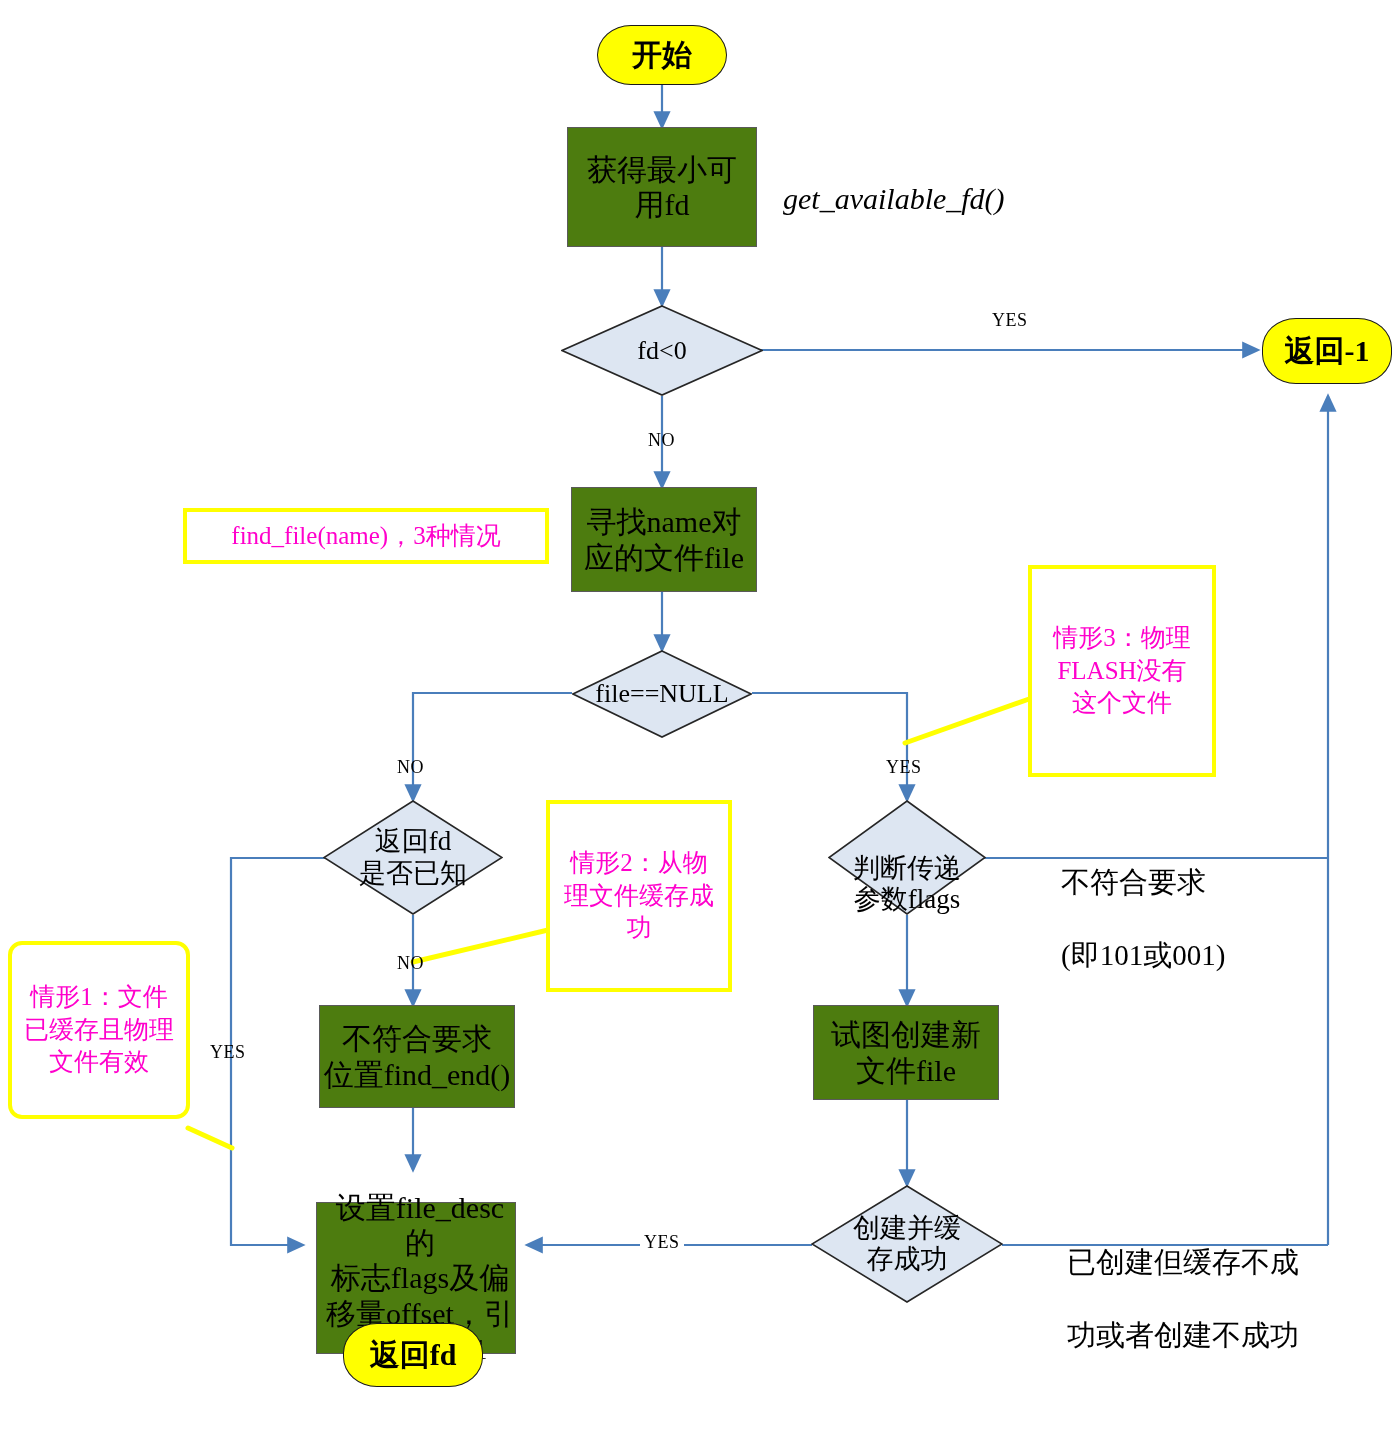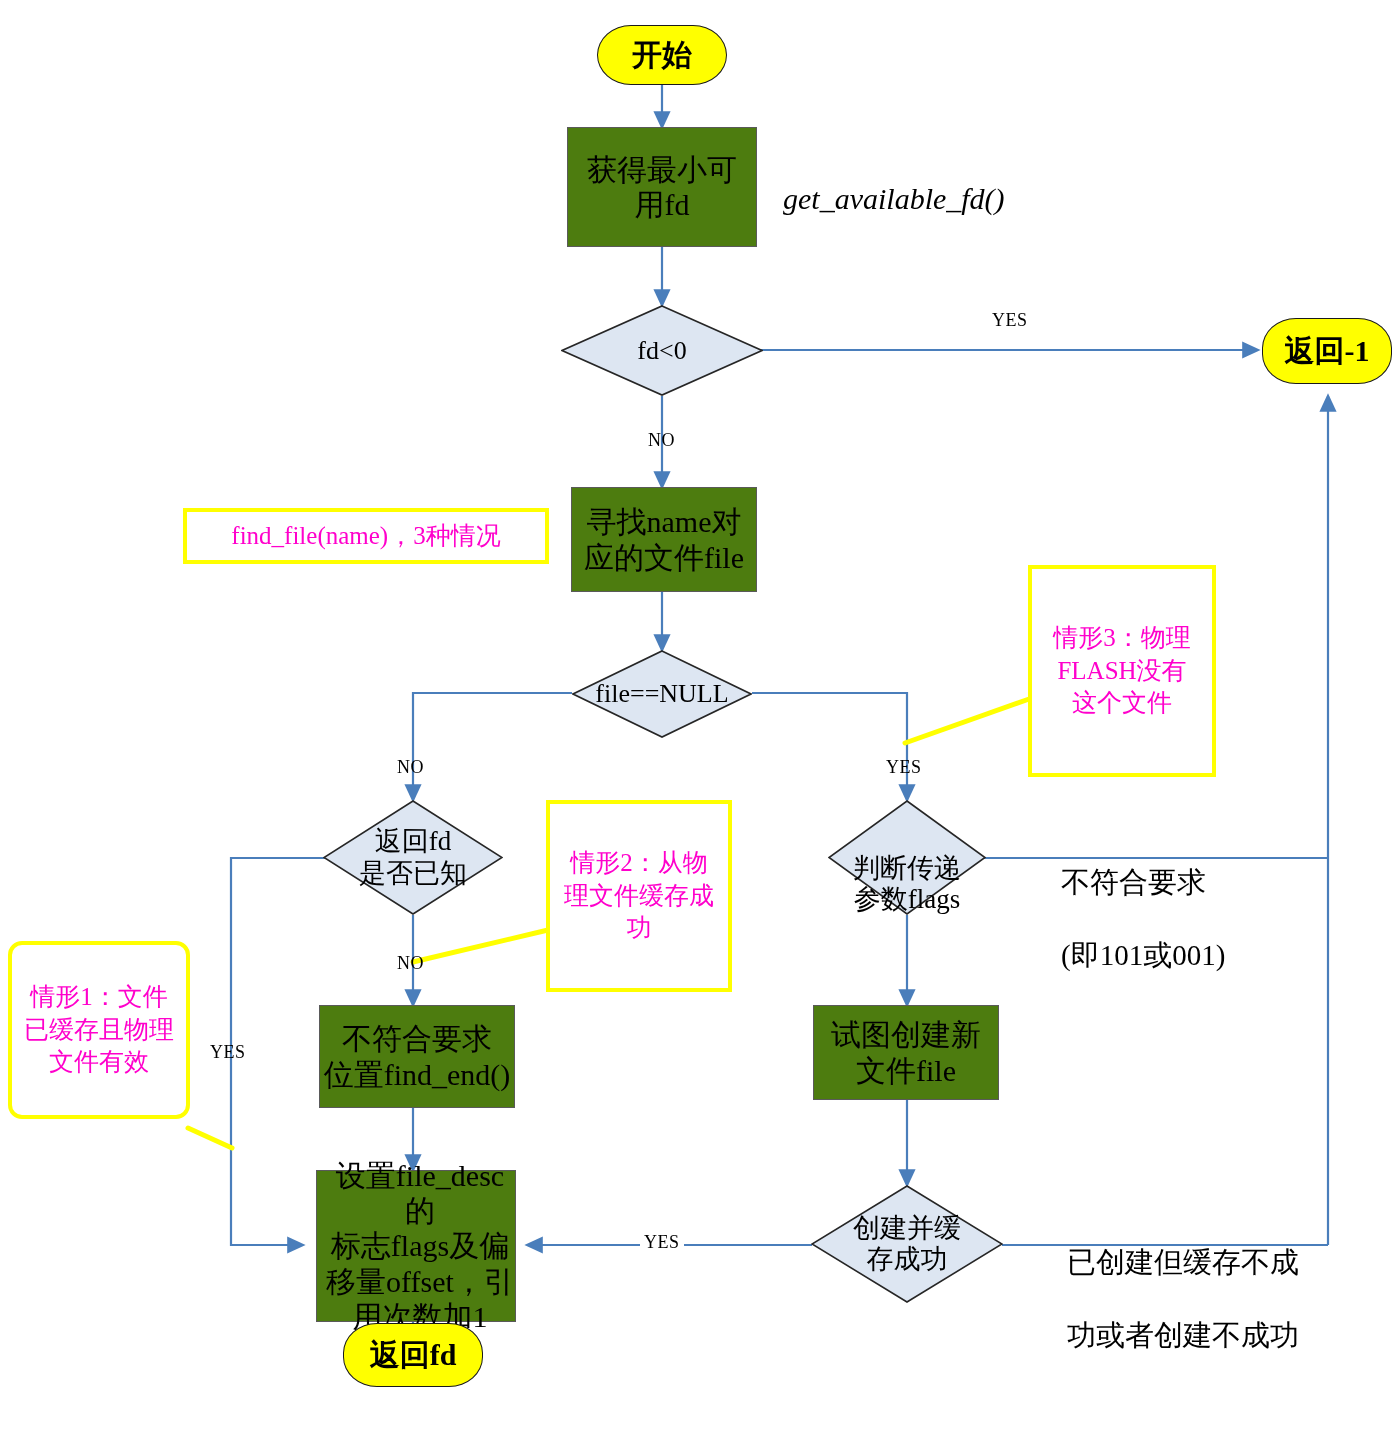--- a/index.html
+++ b/index.html
@@ -191,21 +191,21 @@
     <span>情形1：文件</span>
     <span>已缓存且物理</span>
     <span>文件有效</span>
   </div>
 
   <div class="node proc" style="left:319px;top:1005px;width:196px;height:103px;flex-direction:column;">
     <span>不符合要求</span>
     <span>位置find_end()</span>
   </div>
 
-  <div class="node proc" style="left:316px;top:1170px;width:200px;height:152px;flex-direction:column;padding-left:8px;">
+  <div class="node proc" style="left:316px;top:1202px;width:200px;height:152px;flex-direction:column;padding-left:8px;">
     <span>设置file_desc的</span>
     <span>标志flags及偏</span>
     <span>移量offset，引</span>
     <span>用次数加1</span>
   </div>
 
   <div class="node dia small" style="left:828px;top:800px;width:158px;height:115px;">
     <svg class="dshape" viewBox="0 0 158 115" preserveAspectRatio="none">
       <polygon points="79,1 157,57.5 79,114 1,57.5" fill="#dde6f2" stroke="#262626" stroke-width="1.6"></polygon>
     </svg>

